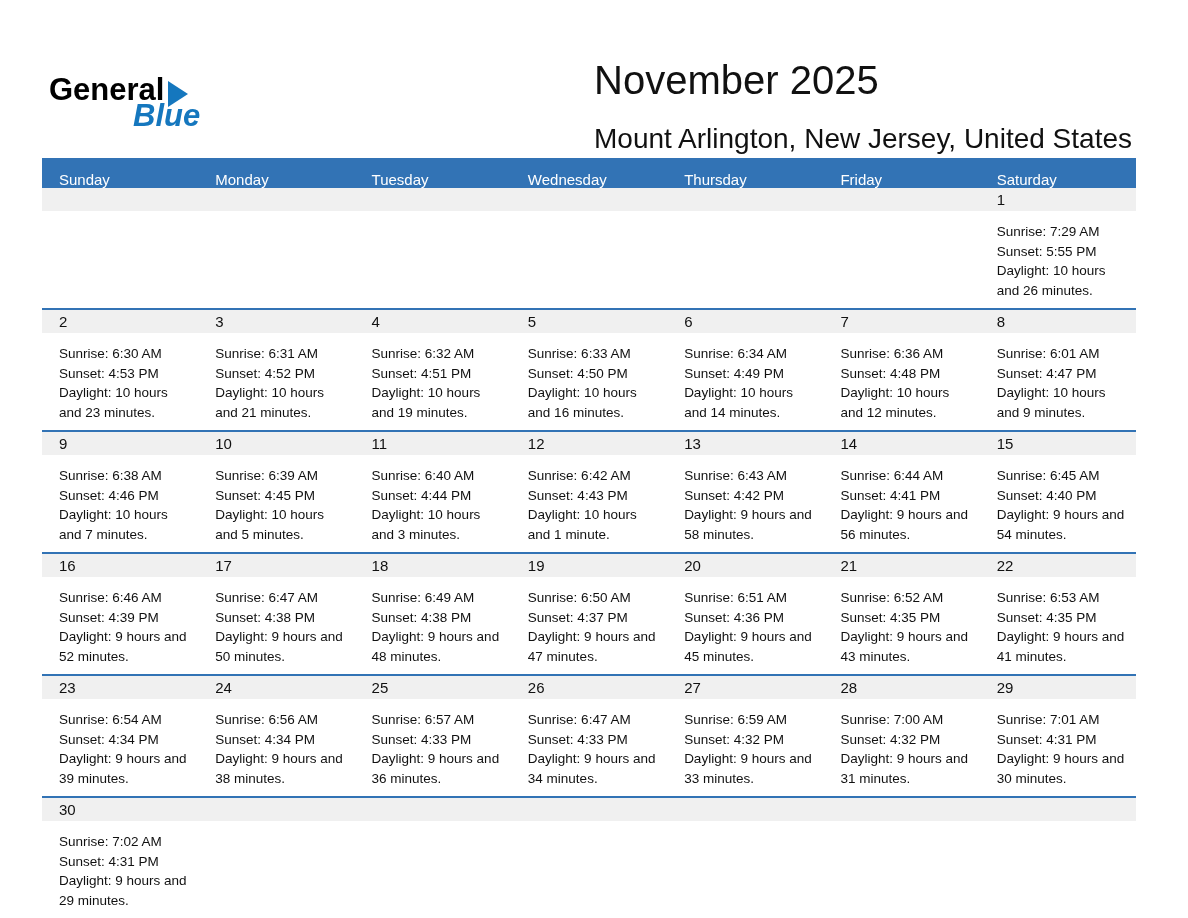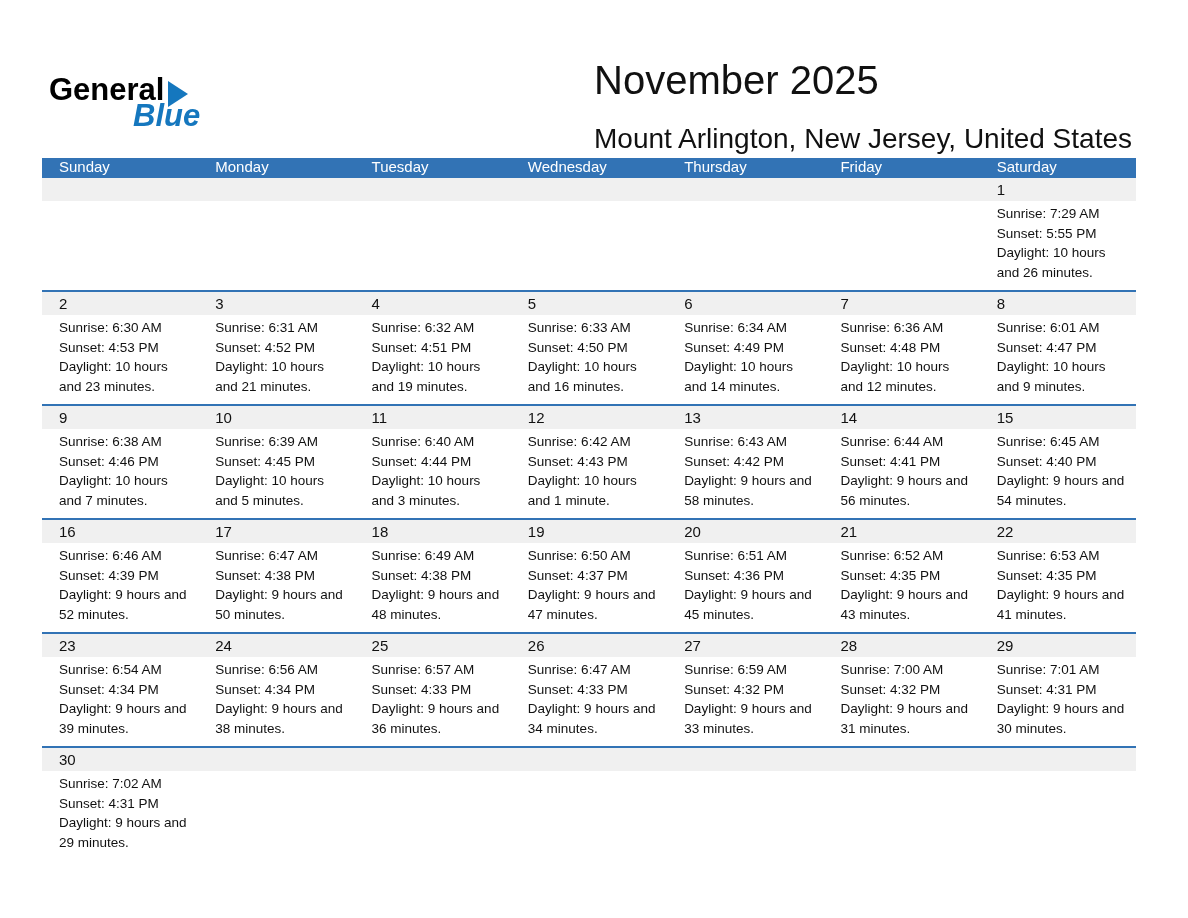--- a/index.html
+++ b/index.html
@@ -28,29 +28,29 @@
   }
   .logo-row2 { font-size: 31px; font-weight: bold; color: #1577BE; line-height: 28px; margin-left: 84px; margin-top: -4px; font-style: italic; }
 
   
   .titles { position: absolute; top: 56px; right: 56px; text-align: left; }
   .month-title { font-size: 40px; color: #111111; font-weight: normal; line-height: 48px; }
   .location-title { font-size: 28px; color: #111111; font-weight: normal; line-height: 30px; margin-top: 20px; }
 
   
   .calendar { position: absolute; left: 42px; top: 158px; width: 1094px; }
-  .weekday-row { display: flex; background: #3273B5; height: 20px; align-items: flex-start; }
+  .weekday-row { display: flex; background: #3273B5; height: 30px; align-items: flex-end; }
   .weekday-cell { flex: 1 1 0; color: #ffffff; font-size: 15px; padding-left: 17px; }
 
   .week-row { background: #ffffff; }
   .week-row.divided { border-top: 2px solid #3273B5; }
   .num-band { display: flex; background: #F0F0F0; height: 23px; align-items: center; }
   .num-cell { flex: 1 1 0; font-size: 15px; color: #111111; padding-left: 17px; }
   .detail-row { display: flex; min-height: 84px; }
-  .day-cell, .day-cell-empty { flex: 1 1 0; padding: 3px 10px 8px 17px; }
+  .day-cell, .day-cell-empty { flex: 1 1 0; padding: 11px 10px 8px 17px; }
   .line { font-size: 13.5px; color: #111111; line-height: 19.5px; }
 </style>
 </head>
 <body>
 
 <div class="page">
 
   <div class="logo">
     <div class="logo-row1">
       <span>General</span><span class="logo-triangle"></span>

